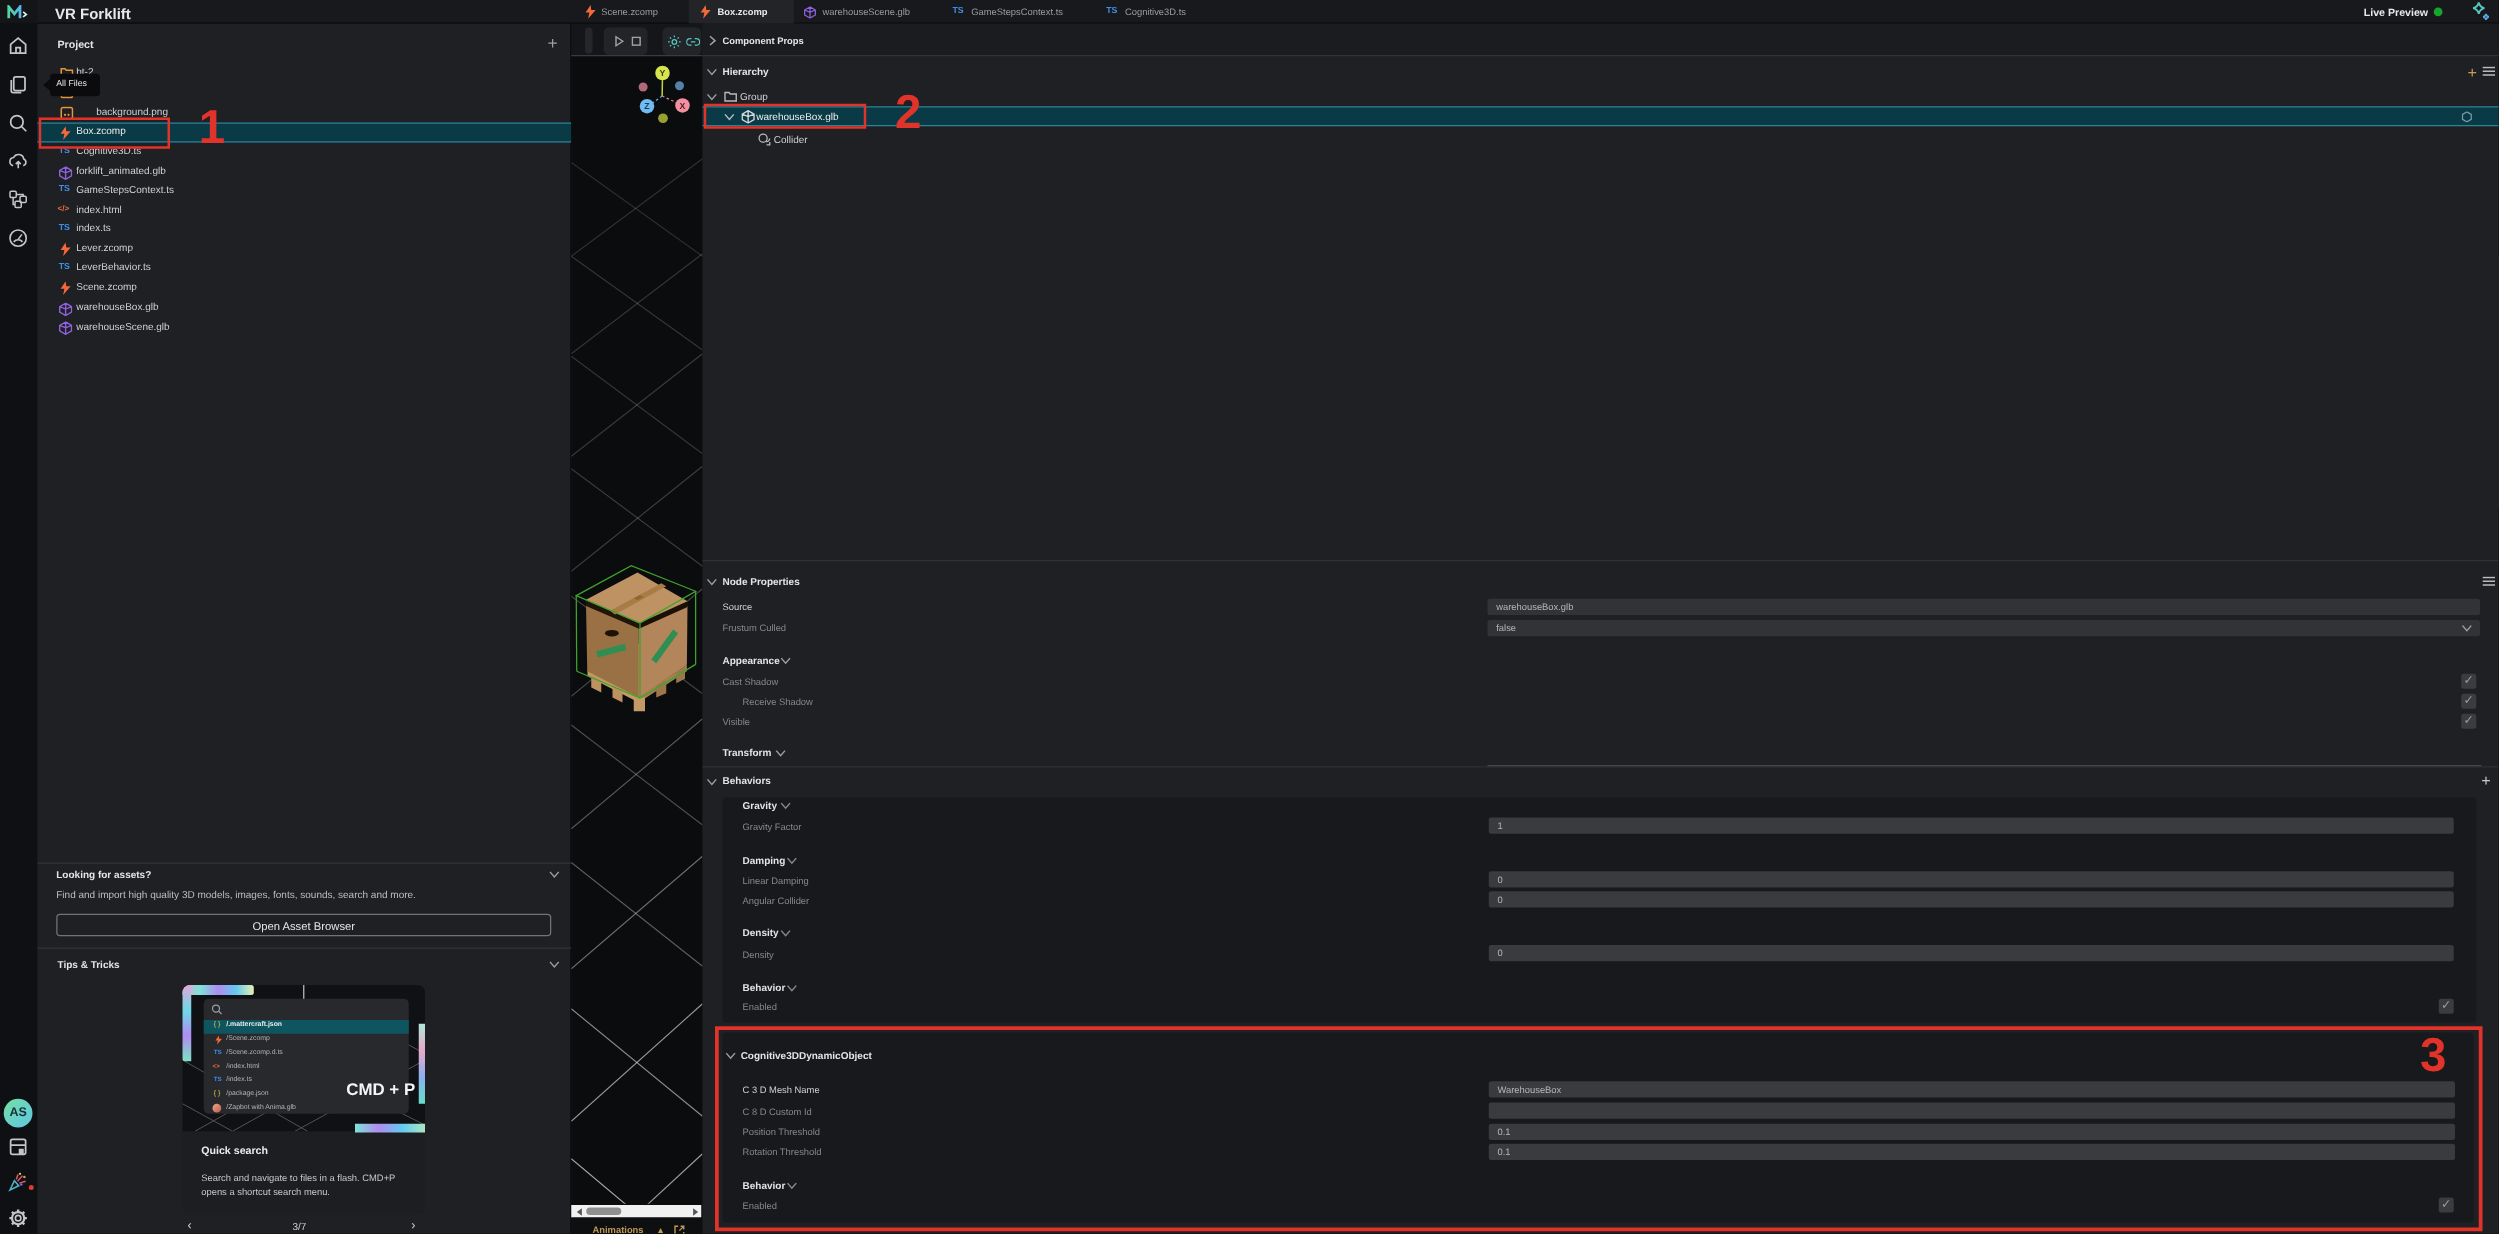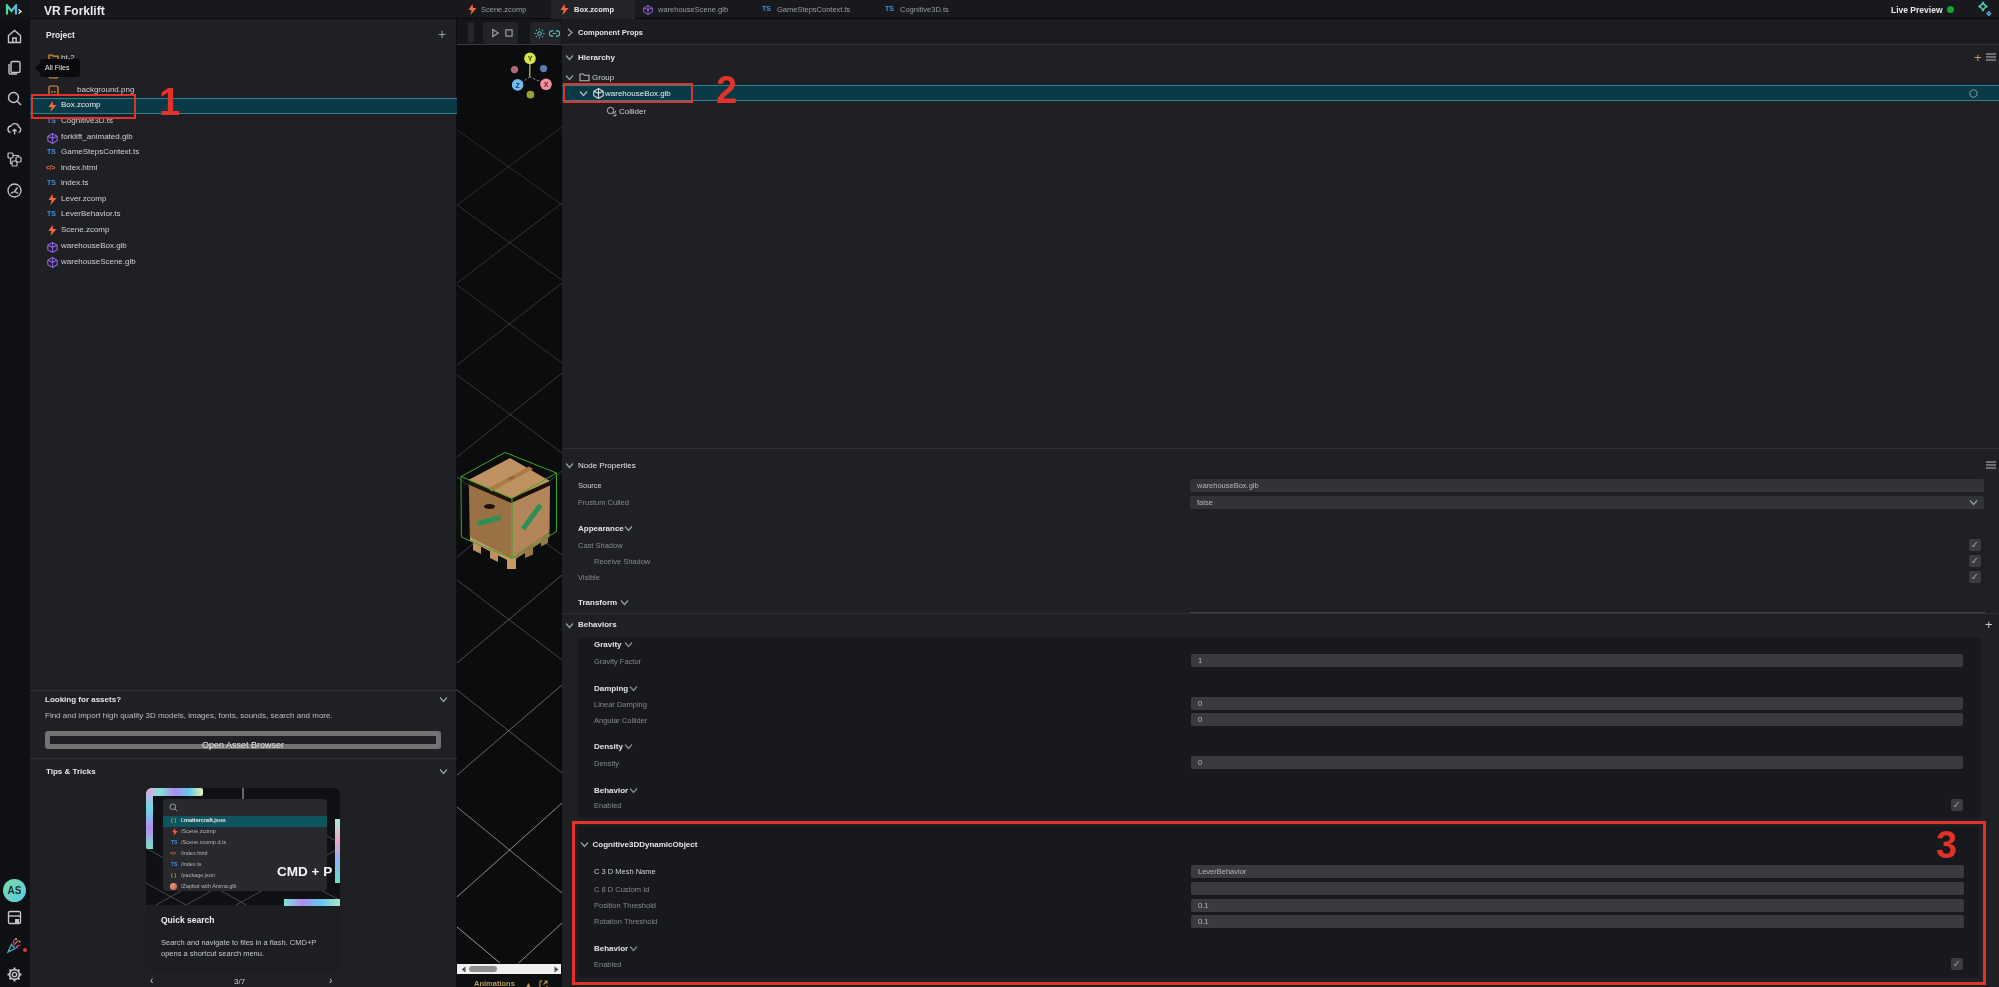--- a/index.html
+++ b/index.html
@@ -182,21 +182,21 @@
     <div class="abs" style="left:61px;top:256.5px;color:#cfd1d4;font-size:8px;">warehouseScene.glb</div>
   </div>
 
   <div id="assets">
     <div class="abs" style="left:30px;top:690px;width:427px;height:1px;background:#323337;"></div>
     <div class="abs" style="left:45px;top:695px;color:#e4e5e7;font-size:8px;font-weight:bold;">Looking for assets?</div>
     <svg class="abs" style="left:439px;top:696px" width="9" height="7" viewBox="0 0 9 7">
         <path d="M1 1.5 L4.5 5.5 L8 1.5" fill="none" stroke="#9b9ea2" stroke-width="1.2"></path>
       </svg>
     <div class="abs" style="left:45px;top:711px;color:#bcbec2;font-size:8px;">Find and import high quality 3D models, images, fonts, sounds, search and more.</div>
-    <div class="abs" style="left:45px;top:730.5px;width:396px;height:18.5px;border:5px solid #737373;border-radius:3px;color:#e4e5e7;font-size:9px;text-align:center;line-height:18px;">Open Asset Browser</div>
+    <div class="abs" style="left:45px;top:730.5px;width:396px;height:18.5px;border:1px solid #737373;border-radius:3px;color:#e4e5e7;font-size:9px;text-align:center;line-height:18px;">Open Asset Browser</div>
     <div class="abs" style="left:30px;top:757.5px;width:427px;height:1px;background:#323337;"></div>
     <div class="abs" style="left:46px;top:766.5px;color:#e4e5e7;font-size:8px;font-weight:bold;">Tips &amp; Tricks</div>
     <svg class="abs" style="left:439px;top:768px" width="9" height="7" viewBox="0 0 9 7">
         <path d="M1 1.5 L4.5 5.5 L8 1.5" fill="none" stroke="#9b9ea2" stroke-width="1.2"></path>
       </svg>
 
     <div class="abs" style="left:146px;top:788px;width:194px;height:184px;background:#1d1e22;border-radius:6px;"></div>
     <div class="abs" style="left:146px;top:788px;width:194px;height:117px;background:#101114;border-radius:6px 6px 0 0;"></div>
 
     <div class="abs" style="left:146px;top:788px;width:57px;height:8px;background:linear-gradient(90deg,#e3a8d8,#7de3d8,#b08cf0,#64c8f0,#e8f0b0);border-radius:6px 2px 2px 0;"></div>
@@ -396,21 +396,21 @@
         <path d="M7 7.5 A3.2 3.2 0 0 0 9.8 4.8 M7.2 9.8 H9.8 V7.6" fill="none" stroke="#b9bbbe" stroke-width="1"></path>
       </svg>
     <div class="abs" style="left:619px;top:107px;color:#cfd1d4;font-size:8px;">Collider</div>
   </div>
 
   <div id="nodeprops">
     <div class="abs" style="left:562px;top:448px;width:1437px;height:1px;background:#303134;"></div>
     <svg class="abs" style="left:565px;top:462px" width="9" height="7" viewBox="0 0 9 7">
         <path d="M1 1.5 L4.5 5.5 L8 1.5" fill="none" stroke="#9b9ea2" stroke-width="1.2"></path>
       </svg>
-    <div class="abs" style="left:578px;top:461px;color:#e4e5e7;font-size:8px;font-weight:normal;">Node Properties</div>
+    <div class="abs" style="left:578px;top:461px;color:#e4e5e7;font-size:8px;font-weight:bold;">Node Properties</div>
     <svg class="abs" style="left:1986px;top:461px" width="10" height="8" viewBox="0 0 10 8">
         <path d="M0 1 H10 M0 4 H10 M0 7 H10" stroke="#b9bbbe" stroke-width="1.2"></path>
       </svg>
     <div class="abs lbl2" style="left:578px;top:481px;">Source</div>
     <div class="inp" style="left:1190px;top:479px;width:794px;background:#323337;">warehouseBox.glb</div>
     <div class="abs lbl" style="left:578px;top:497.5px;">Frustum Culled</div>
     <div class="inp" style="left:1190px;top:495.5px;width:794px;background:#323337;">false</div>
     <svg class="abs" style="left:1969px;top:499px" width="9" height="7" viewBox="0 0 9 7">
         <path d="M1 1.5 L4.5 5.5 L8 1.5" fill="none" stroke="#9b9ea2" stroke-width="1.2"></path>
       </svg>
@@ -466,21 +466,21 @@
       </svg>
     <div class="abs lbl" style="left:594px;top:801px;">Enabled</div>
     <div class="chk" style="left:1951px;top:799px;">✓</div>
 
     <div class="abs" style="left:577.5px;top:826px;width:1401px;height:152px;background:#18191c;border-radius:3px;"></div>
     <svg class="abs" style="left:580px;top:841px" width="9" height="7" viewBox="0 0 9 7">
         <path d="M1 1.5 L4.5 5.5 L8 1.5" fill="none" stroke="#9b9ea2" stroke-width="1.2"></path>
       </svg>
     <div class="abs hdr" style="left:592.5px;top:840px;">Cognitive3DDynamicObject</div>
     <div class="abs lbl2" style="left:594px;top:867px;">C 3 D Mesh Name</div>
-    <div class="inp" style="left:1191px;top:864.5px;width:773px;">LeverBehavior</div>
+    <div class="inp" style="left:1191px;top:864.5px;width:773px;">WarehouseBox</div>
     <div class="abs lbl" style="left:594px;top:884.5px;">C 8 D Custom Id</div>
     <div class="inp" style="left:1191px;top:882px;width:773px;"></div>
     <div class="abs lbl" style="left:594px;top:901px;">Position Threshold</div>
     <div class="inp" style="left:1191px;top:898.5px;width:773px;">0.1</div>
     <div class="abs lbl" style="left:594px;top:917px;">Rotation Threshold</div>
     <div class="inp" style="left:1191px;top:914.5px;width:773px;">0.1</div>
     <div class="abs hdr" style="left:594px;top:943.5px;">Behavior</div>
     <svg class="abs" style="left:629px;top:944.5px" width="9" height="7" viewBox="0 0 9 7">
         <path d="M1 1.5 L4.5 5.5 L8 1.5" fill="none" stroke="#85888d" stroke-width="1.2"></path>
       </svg>

